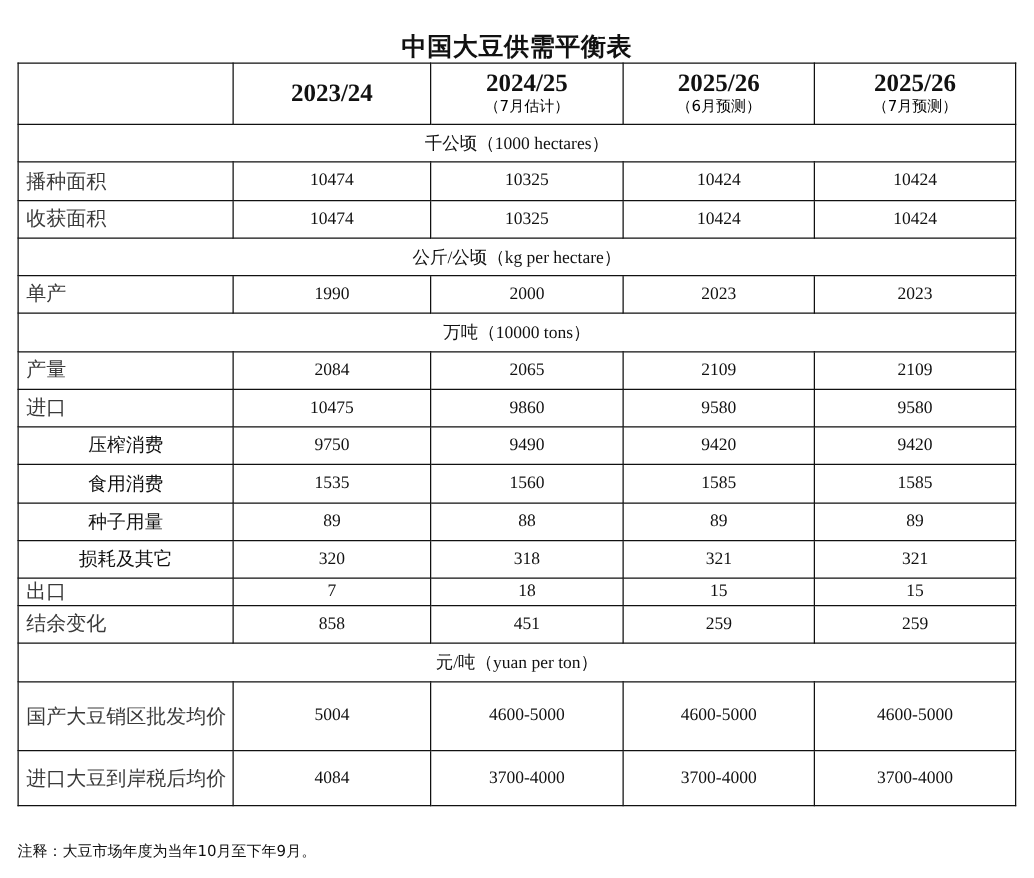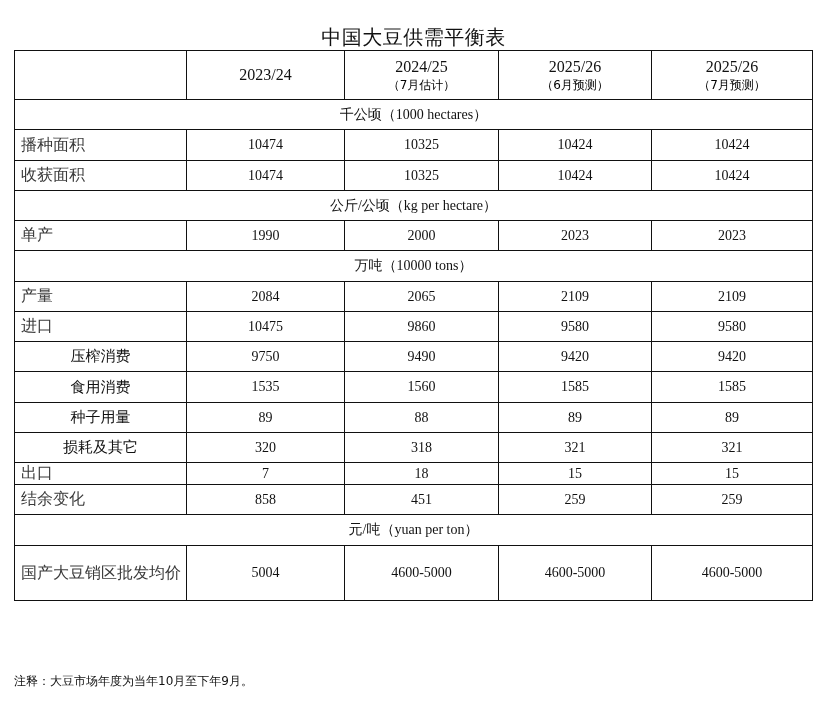--- a/index.html
+++ b/index.html
@@ -1,32 +1,32 @@
 <!DOCTYPE html>
 <html><head>
 <meta charset="utf-8">
 <style>
   html, body { margin:0; padding:0; background:#ffffff; }
   body { width:827px; height:702px; position:relative; overflow:hidden; }
   .page-title {
     position:absolute; left:0; top:24px; width:827px; text-align:center;
-    font-family:"DejaVu Sans", sans-serif; font-weight:normal; font-size:20px;
+    font-family:"DejaVu Sans", sans-serif; font-weight:bold; font-size:20px;
     color:#111; letter-spacing:0.5px; line-height:26px;
   }
   table.balance {
     position:absolute; left:14px; top:50px;
     border-collapse:collapse; table-layout:fixed;
     width:798px;
   }
   table.balance td {
     border:1.5px solid #111; padding:0; text-align:center; vertical-align:middle;
     font-family:"Liberation Serif", "DejaVu Serif", serif; font-size:14px; color:#111;
     overflow:hidden;
   }
-  .hdr-year { font-weight:normal; font-size:16px; line-height:20px; display:block; }
+  .hdr-year { font-weight:bold; font-size:20px; line-height:20px; display:block; }
   .hdr-sub { font-family:"DejaVu Sans", sans-serif; font-size:12px; line-height:16px; display:block; color:#000000; }
   .unit-row td { font-size:14px;margin-top:19px; }
   .label-main {
     text-align:left !important; padding-left:6px !important;
     font-family:"DejaVu Serif", serif !important; font-size:16px !important; color:#3a3a3a !important;
   }
   .label-sub {
     font-family:Liberation Mono, monospace; font-size:15px !important; color:#111 !important;
   }
   .label-two-line { line-height:20px; }
@@ -161,16 +161,23 @@
   <tr class="unit-row" style="height:31px">
     <td colspan="5">元/吨（yuan per ton）</td>
   </tr>
   <tr style="height:55px">
     <td class="label-main label-two-line">国产大豆销区批发均价</td>
     <td class="num">5004</td>
     <td class="num">4600-5000</td>
     <td class="num">4600-5000</td>
     <td class="num">4600-5000</td>
   </tr>
+  <tr style="height:44px">
+    <td class="label-main label-two-line">进口大豆到岸税后均价</td>
+    <td class="num">4084</td>
+    <td class="num">3700-4000</td>
+    <td class="num">3700-4000</td>
+    <td class="num">3700-4000</td>
+  </tr>
 </tbody>
   </table>
 
 <div class="footnote">注释：大豆市场年度为当年10月至下年9月。</div>
 
 </body></html>

